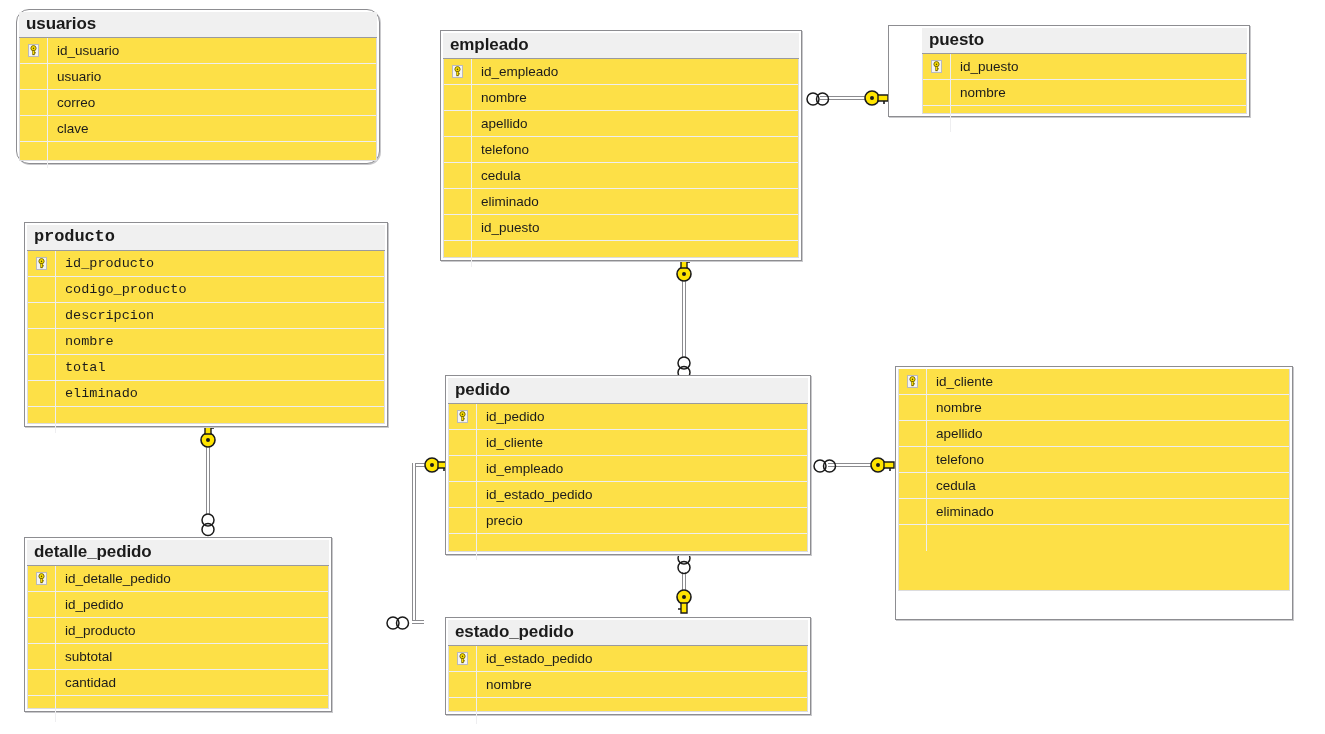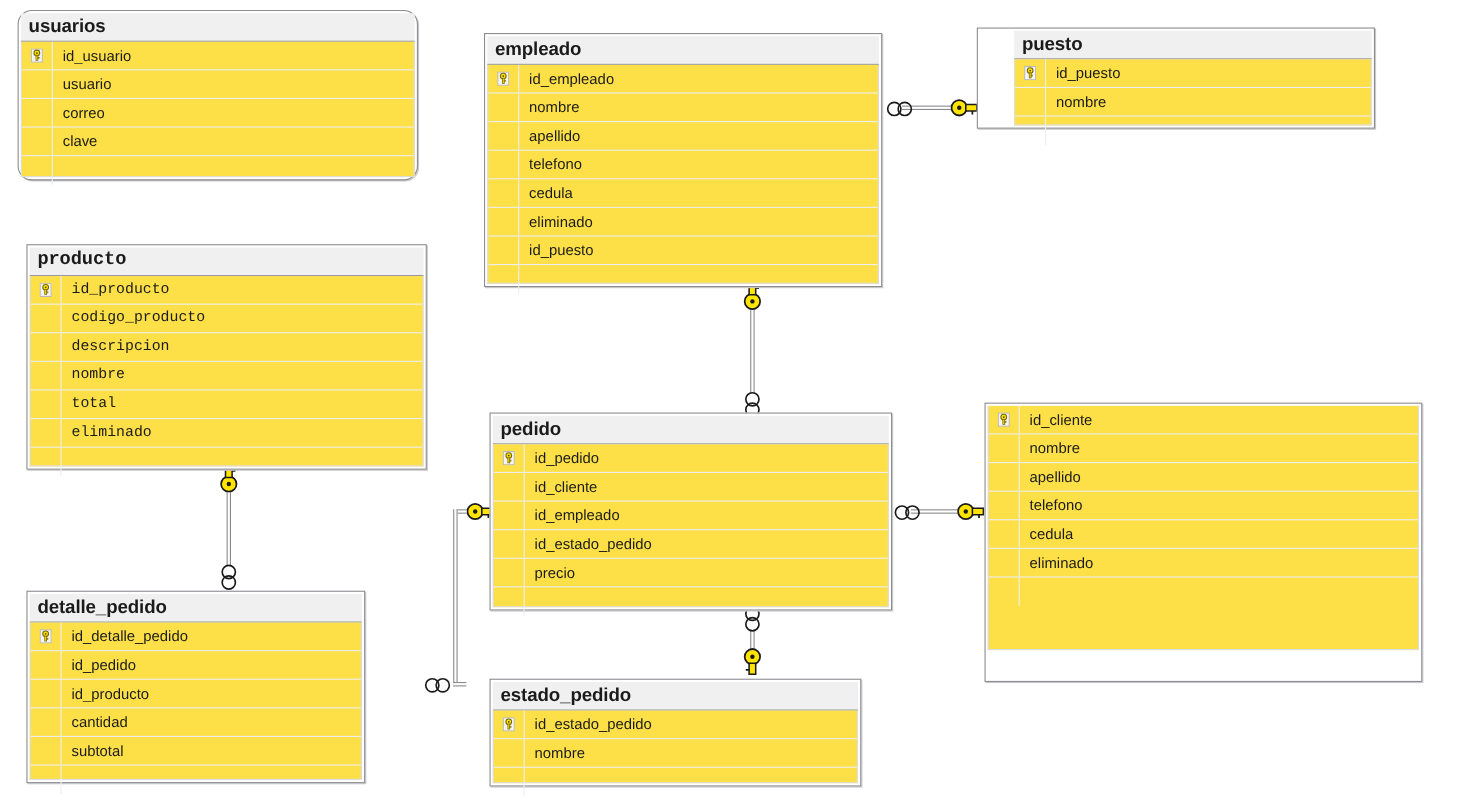--- a/index.html
+++ b/index.html
@@ -344,32 +344,32 @@
           <div class="field-row">
             <div class="key-cell"></div>
             <div class="field-name">id_pedido</div>
           </div>
           <div class="field-row">
             <div class="key-cell"></div>
             <div class="field-name">id_producto</div>
           </div>
           <div class="field-row">
             <div class="key-cell"></div>
+            <div class="field-name">subtotal</div>
+          </div>
+          <div class="field-row">
+            <div class="key-cell"></div>
             <div class="field-name">cantidad</div>
           </div>
-          <div class="field-row">
-            <div class="key-cell"></div>
-            <div class="field-name">subtotal</div>
-          </div>
-          <div class="field-row filler-row">
-            <div class="key-cell"></div>
-          </div>
-        </div>
-      </div>
-      <div class="entity" style="left: 445px; top: 617px; width: 338px; height: 98px;">
+          <div class="field-row filler-row">
+            <div class="key-cell"></div>
+          </div>
+        </div>
+      </div>
+      <div class="entity" style="left: 445px; top: 617px; width: 366px; height: 98px;">
         <div class="entity-header">estado_pedido</div>
         <div class="entity-body">
           <div class="field-row">
             <div class="key-cell">
               <svg class="pk-glyph" width="11" height="13" viewBox="0 0 11 13">
                 <rect x="0.5" y="0.5" width="10" height="12" fill="#f4f4f4" stroke="#b9b9bd" stroke-width="1"></rect>
                 <circle cx="5.5" cy="4.2" r="2.6" fill="#ffe400" stroke="#7a6a00" stroke-width="1"></circle>
                 <circle cx="5.5" cy="4.2" r="0.8" fill="#4a4100"></circle>
                 <rect x="4.7" y="6.2" width="1.7" height="4.6" fill="#ffe400" stroke="#7a6a00" stroke-width="0.7"></rect>
                 <rect x="6.3" y="8.2" width="1.3" height="1" fill="#ffe400" stroke="#7a6a00" stroke-width="0.6"></rect>

